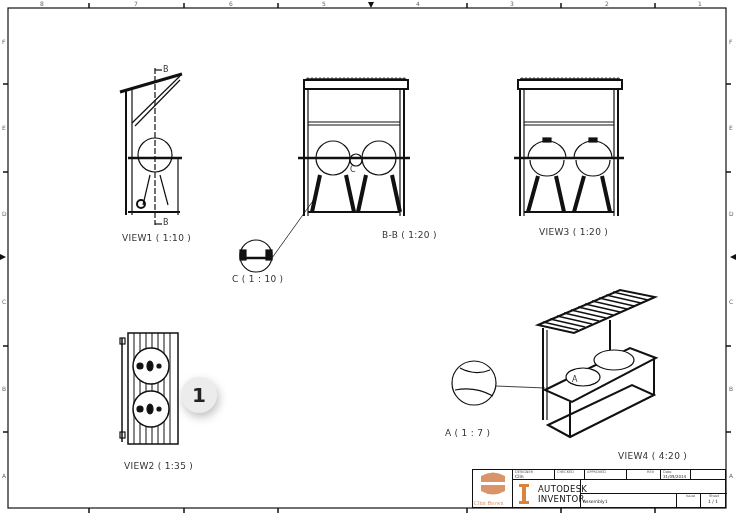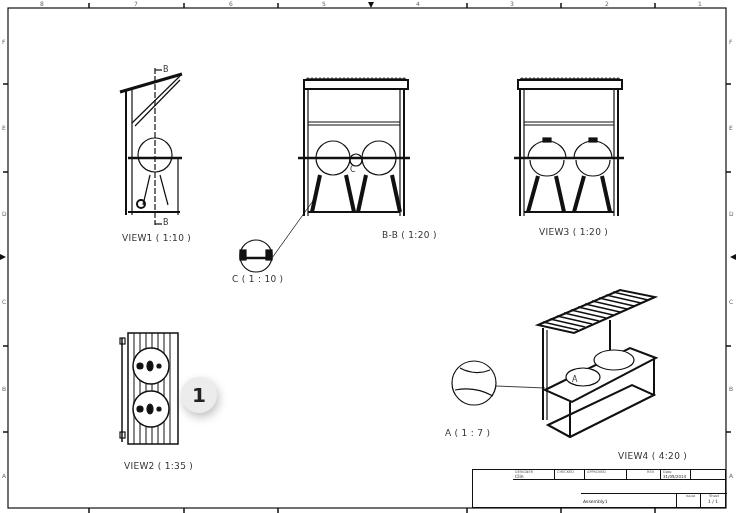--- a/index.html
+++ b/index.html
@@ -206,39 +206,57 @@
   <span class="view-label" style="left:334px;top:230px;padding-left:48px;">B-B ( 1:20 )</span>
   <span class="view-label" style="left:539px;top:227px;">VIEW3 ( 1:20 )</span>
   <span class="view-label" style="left:232px;top:274px;">C ( 1 : 10 )</span>
   <span class="view-label" style="left:124px;top:461px;">VIEW2 ( 1:35 )</span>
   <span class="view-label" style="left:445px;top:428px;">A ( 1 : 7 )</span>
   <span class="view-label" style="left:618px;top:451px;">VIEW4 ( 4:20 )</span>
 
   <div class="badge">1</div>
 
   <div class="tb">
+    <div class="logo">
+      <svg width="40" height="30">
+        <path d="M8 6 Q20 -1 32 6 L32 12 L8 12 Z" fill="#d9946a"></path>
+        <path d="M8 15 L32 15 L32 21 Q20 28 8 21 Z" fill="#d9946a"></path>
+      </svg>
+      <span class="logo-text">Clint Brown</span>
+    </div>
     <div class="tb-cell" style="left:40px;top:0;width:42px;height:10px;">
       <span class="tb-lbl">DESIGNER</span>
       <span class="tb-val" style="top:4px;">Clin</span>
     </div>
     <div class="tb-cell" style="left:82px;top:0;width:30px;height:10px;">
       <span class="tb-lbl">CHECKED</span>
     </div>
     <div class="tb-cell" style="left:112px;top:0;width:42px;height:10px;">
       <span class="tb-lbl">APPROVED</span>
     </div>
     <div class="tb-cell" style="left:154px;top:0;width:34px;height:10px;">
       <span class="tb-lbl" style="left:20px;">REV</span>
     </div>
     <div class="tb-cell" style="left:188px;top:0;width:30px;height:10px;">
       <span class="tb-lbl">Date</span>
       <span class="tb-val" style="top:4px;font-size:4px;">31/05/2014</span>
     </div>
     <div class="tb-cell" style="left:218px;top:0;width:34px;height:10px;border-right:none;"></div>
 
+    <div class="adsk">
+      <svg width="22" height="28">
+        <rect x="6" y="4" width="10" height="3" fill="#d9843a"></rect>
+        <rect x="9" y="7" width="4" height="14" fill="#d9843a"></rect>
+        <rect x="6" y="21" width="10" height="3" fill="#d9843a"></rect>
+      </svg>
+      <div class="adsk-text">
+        <div>AUTODESK</div>
+        <div>INVENTOR</div>
+      </div>
+    </div>
     <div class="tb-cell" style="left:108px;top:10px;width:146px;height:14px;border-right:none;"></div>
     <div class="tb-cell" style="left:108px;top:24px;width:96px;height:14px;border-bottom:none;">
       <span class="tb-val" style="top:5px;">Assembly1</span>
     </div>
     <div class="tb-cell" style="left:204px;top:24px;width:24px;height:14px;border-bottom:none;">
       <span class="tb-lbl" style="left:9px;">Issue</span>
     </div>
     <div class="tb-cell" style="left:228px;top:24px;width:24px;height:14px;border-bottom:none;border-right:none;">
       <span class="tb-lbl" style="left:8px;">Sheet</span>
       <span class="tb-val" style="left:7px;top:5px;">1 / 1</span>

